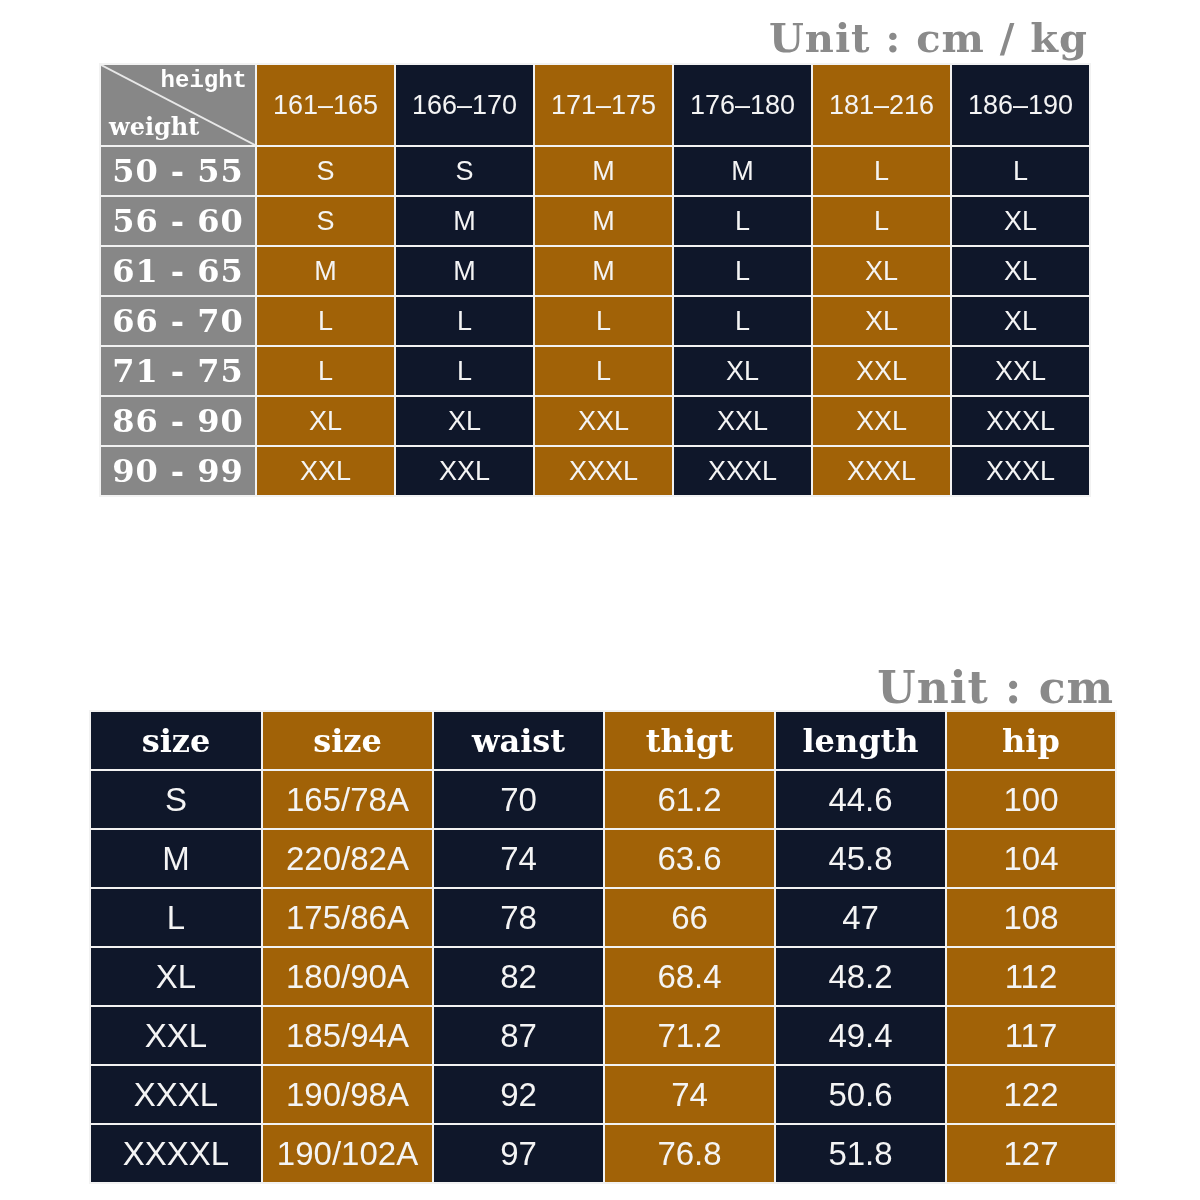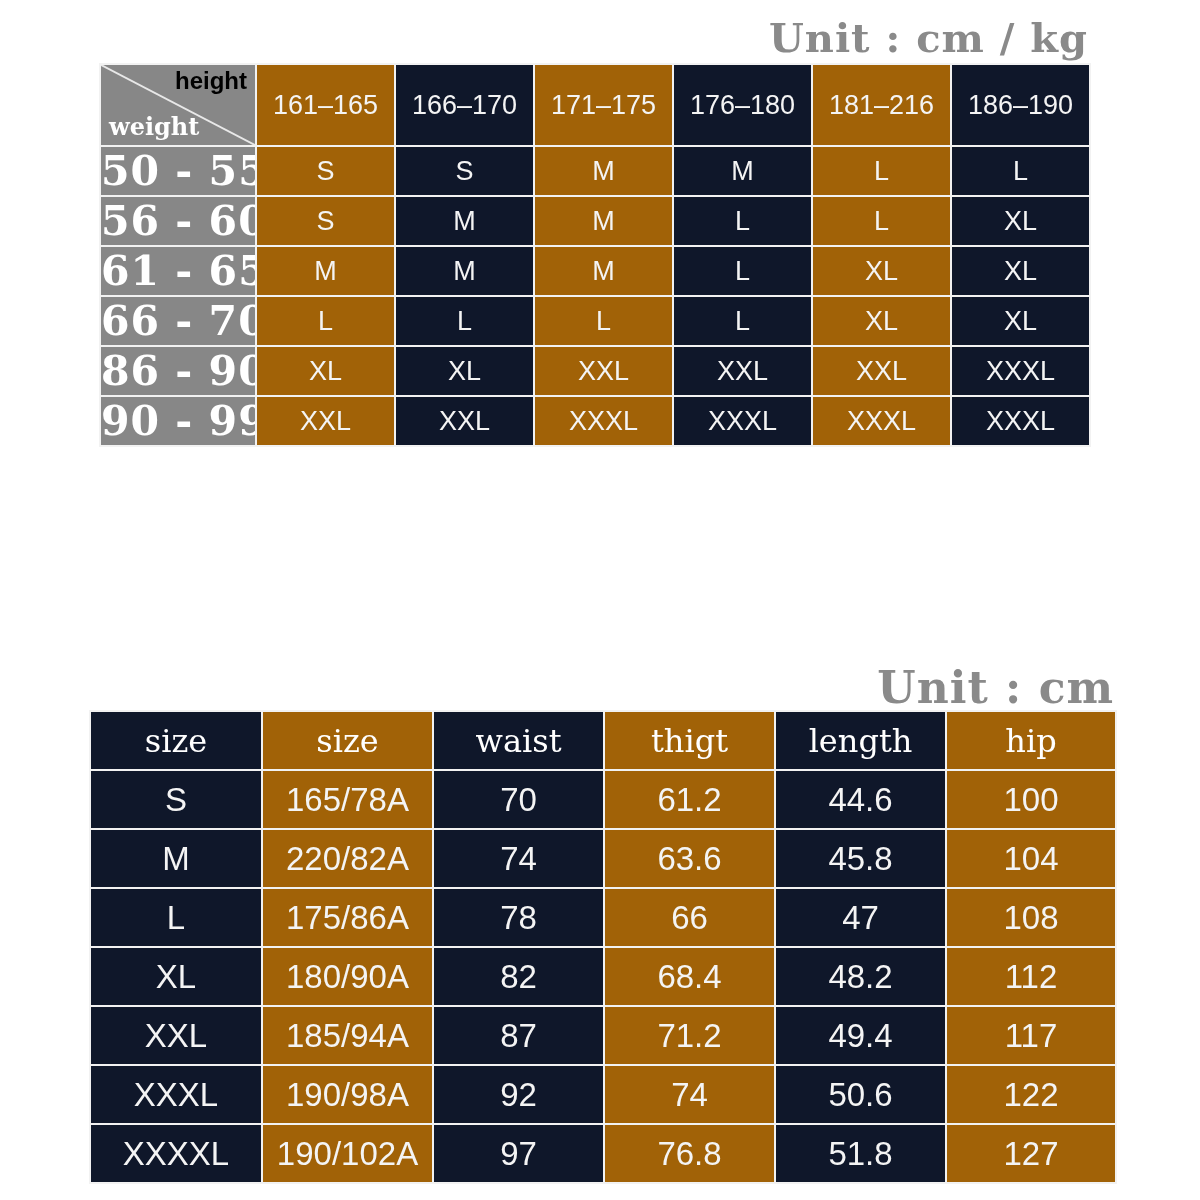--- a/index.html
+++ b/index.html
@@ -13,32 +13,32 @@
   table { position:absolute; border-collapse:collapse; table-layout:fixed; }
   td, th { border:2px solid #f2f2f2; text-align:center; vertical-align:middle;
            color:#f4f4f4; padding:0; overflow:hidden; white-space:nowrap; }
   .dark { background:#0f172a; }
   .light { background:#a16207; }
 
   
   #t1 { left:99px; top:63px; width:990px; }
   #t1 .hdr td { height:80px; font-size:27px; font-weight:normal; }
   #t1 .row td { height:48px; font-size:27px; }
-  #t1 td.wt { font-family:"DejaVu Serif", serif; font-weight:bold; font-size:41px;
+  #t1 td.wt { font-family:"DejaVu Serif", serif; font-weight:bold; font-size:32px;
               color:#ffffff; background:#878787; letter-spacing:1px; }
   #t1 td.corner { position:relative; background:#878787; }
   .corner .diag { position:absolute; left:0; top:0; width:100%; height:100%; }
-  .corner .h-lbl { position:absolute; right:8px; top:2px; font-family:Liberation Sans, sans-serif;
-                   font-weight:bold; font-size:24px; color:#000000; }
+  .corner .h-lbl { position:absolute; right:8px; top:2px; font-family:Liberation Mono, monospace;
+                   font-weight:bold; font-size:24px; color:#ffffff; }
   .corner .w-lbl { position:absolute; left:8px; bottom:4px; font-family:"DejaVu Serif", serif;
                    font-weight:bold; font-size:24px; color:#fff; }
 
   
   #t2 { left:89px; top:710px; width:1026px; }
-  #t2 .hdr td { height:57px; font-family:"DejaVu Serif", serif; font-weight:normal;
+  #t2 .hdr td { height:57px; font-family:"DejaVu Serif", serif; font-weight:bold;
                 font-size:32px; color:#ffffff; }
   #t2 .row td { height:57px; font-size:33px; }
 </style>
 </head>
 <body>
 
 <div id="unit1" class="unit">Unit : cm / kg</div>
 
 <table id="t1">
   <colgroup>
@@ -96,20 +96,29 @@
         <td class="dark">XL</td>
       </tr>
       <tr class="row">
         <td class="wt">66 - 70</td>
         <td class="light">L</td>
         <td class="dark">L</td>
         <td class="light">L</td>
         <td class="dark">L</td>
         <td class="light">XL</td>
         <td class="dark">XL</td>
+      </tr>
+      <tr class="row">
+        <td class="wt">71 - 75</td>
+        <td class="light">L</td>
+        <td class="dark">L</td>
+        <td class="light">L</td>
+        <td class="dark">XL</td>
+        <td class="light">XXL</td>
+        <td class="dark">XXL</td>
       </tr>
       <tr class="row">
         <td class="wt">86 - 90</td>
         <td class="light">XL</td>
         <td class="dark">XL</td>
         <td class="light">XXL</td>
         <td class="dark">XXL</td>
         <td class="light">XXL</td>
         <td class="dark">XXXL</td>
       </tr>

